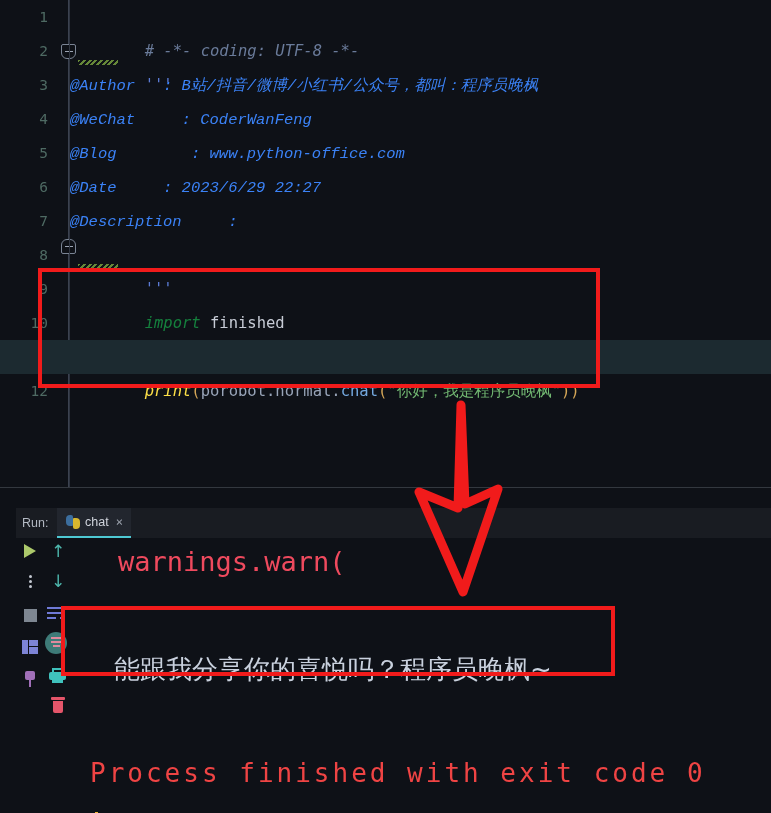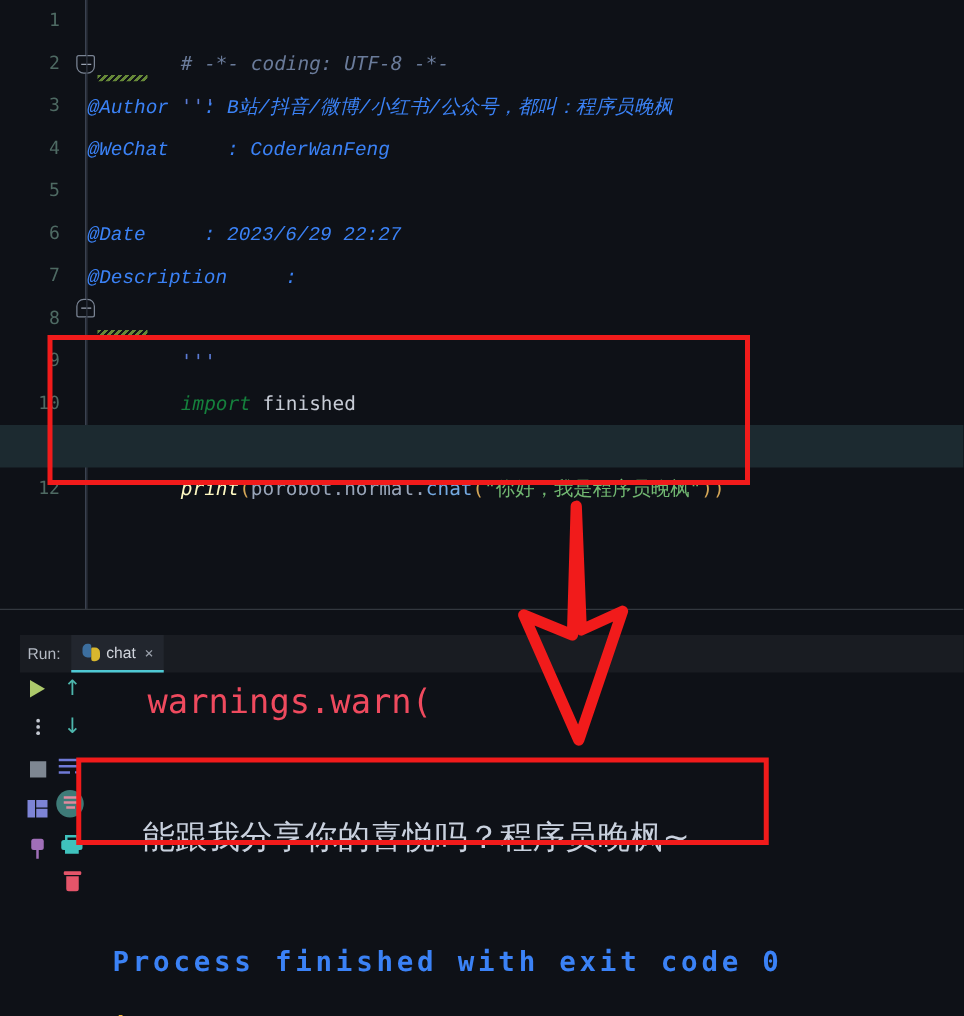--- a/index.html
+++ b/index.html
@@ -44,21 +44,21 @@
     position: absolute; left: 0; right: 0; height: 34px; line-height: 34px;
     font-size: 15.5px; white-space: pre; font-family: "DejaVu Sans Mono", "Liberation Mono", monospace;
   }
   .cline.hl { background: #1c2a30; left: -70px; padding-left: 70px; }
   .vguide { position: absolute; left: 69px; top: 0; width: 1px; height: 488px; background: #2e3440; }
   .cmt { color: #6a7b9a; font-style: italic; }
   .doc { color: #3b82f6; font-style: italic; font-family: Liberation Mono, monospace; }
   .doc-q { color: #5b7bd5; font-style: italic; }
   .kw { color: #15803d; font-style: italic; }
   .plain { color: #c7ccd6; }
-  .fn { color: #fef9c3; font-style: italic; }
+  .fn { color: #fde047; font-style: italic; }
   .punc { color: #d4a657; }
   .obj { color: #98a4b8; }
   .meth { color: #74a9e0; }
   .str { color: #72b872; }
   .squig {
     position: absolute; height: 5px; bottom: 3px;
     background: repeating-linear-gradient(135deg,#6b8f3a 0 2px,transparent 2px 4px);
     opacity: .95;
   }
   .hdiv { position: absolute; left: 0; right: 0; top: 487px; height: 1px; background: #33383f; }
@@ -128,21 +128,21 @@
   .console {
     position: absolute; left: 56px; top: 52px; right: 0; bottom: 0;
     overflow: hidden;
   }
   .cout {
     position: absolute; white-space: pre;
     font-family: "DejaVu Sans Mono", "Liberation Mono", monospace;
   }
   .warn { color: #ef4a5e; font-size: 27px; left: 46px; top: 6px; letter-spacing: 0px; }
   .chn { color: #c9d1de; font-size: 26px; left: 42px; top: 112px; font-family: "DejaVu Sans", "Liberation Sans", sans-serif; }
-  .finish { color: #3b82f6; font-size: 22px; left: 18px; top: 218px; letter-spacing: 3px; font-weight: bold; }
+  .finish { color: #ef4444; font-size: 26px; left: 18px; top: 218px; letter-spacing: 3px; }
   .caret { position: absolute; left: 23px; top: 272px; width: 3px; height: 33px; background: #f1b633; }
 
   
   .redbox { position: absolute; border: 4px solid #f11b1b; pointer-events: none; }
   #redbox-code { left: 38px; top: 268px; width: 562px; height: 120px; }
   #redbox-out { left: 61px; top: 606px; width: 554px; height: 70px; }
   .arrow-svg { position: absolute; left: 405px; top: 400px; width: 120px; height: 200px; pointer-events: none; }
 </style>
 </head>
 <body>
@@ -185,20 +185,21 @@
         <span class="cmt"># -*- coding: UTF-8 -*-</span>
       </div>
 
       <div class="cline" style="top:34px">
         <span class="doc-q">'''</span>
         <span class="squig" style="left:8px; width:40px;"></span>
       </div>
 
       <div class="cline" style="top:68px"><span class="doc">@Author   : B站/抖音/微博/小红书/公众号，都叫：程序员晚枫</span></div>
       <div class="cline" style="top:102px"><span class="doc">@WeChat     : CoderWanFeng</span></div>
+      <div class="cline" style="top:136px"><span class="doc">@Blog        : www.python-office.com</span></div>
       <div class="cline" style="top:170px"><span class="doc">@Date     : 2023/6/29 22:27</span></div>
       <div class="cline" style="top:204px"><span class="doc">@Description     :</span></div>
 
       <div class="cline" style="top:238px">
         <span class="doc-q">'''</span>
         <span class="squig" style="left:8px; width:40px;"></span>
       </div>
 
       <div class="cline" style="top:272px">
         <span class="kw">import</span><span class="plain"> </span><span class="plain">finished</span>

